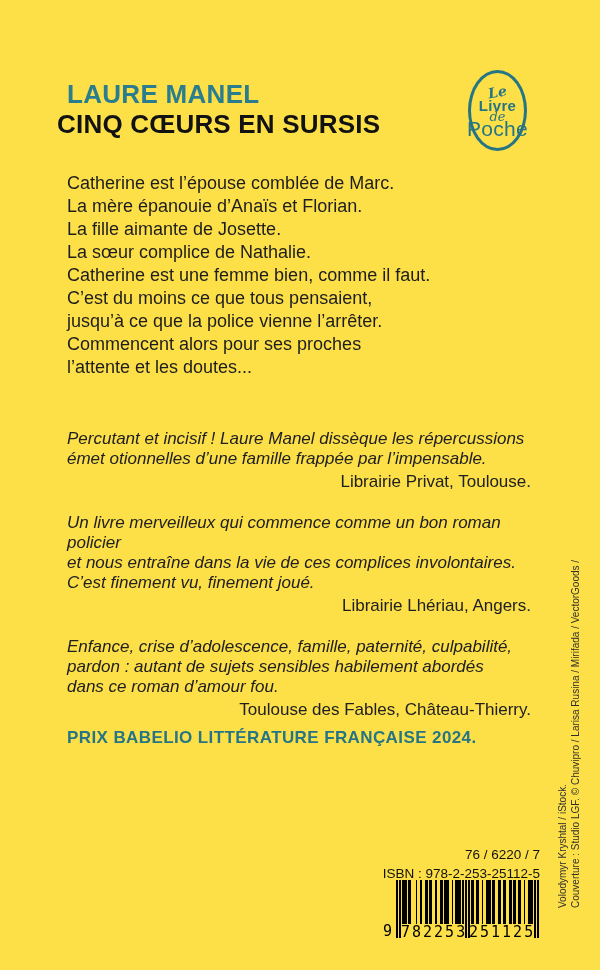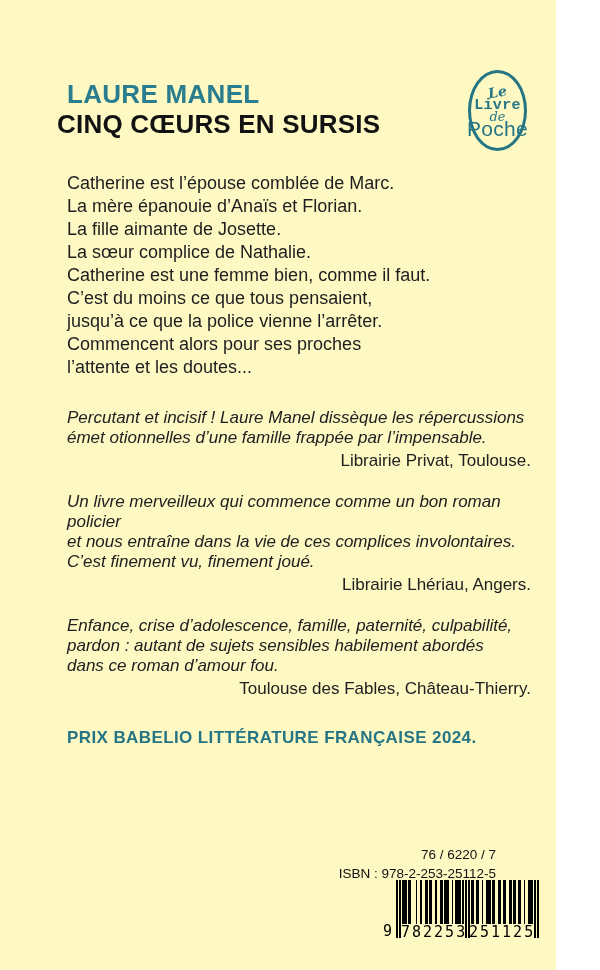--- a/index.html
+++ b/index.html
@@ -1,44 +1,44 @@
 <!DOCTYPE html>
 <html style="--accent: #267585; --title: #2A7D8F; --ink: #1d1d1f;"><head>
 <meta charset="utf-8">
 <style>
   :root { --accent:#267585; --title:#2A7D8F; --ink:#1d1d1f; }
   * { margin:0; padding:0; box-sizing:border-box; }
   html,body { background:#fff; }
   .page {
-    position:relative; width:556px; height:970px; background:#fef9c3;
+    position:relative; width:600px; height:970px; background:#fde047;
     font-family:"Liberation Sans", sans-serif; color:var(--ink); overflow:hidden;
   }
   .author {
     position:absolute; left:67px; top:79px;
     font-size:26px; font-weight:bold; color:var(--title); letter-spacing:.3px;
   }
   .book-title {
     position:absolute; left:57px; top:109px;
     font-size:26px; font-weight:bold; color:#121212; letter-spacing:.2px;
   }
   .logo {
     position:absolute; left:468px; top:70px; width:59px; height:81px;
     border:3px solid var(--accent); border-radius:50%;
     display:flex; flex-direction:column; align-items:center; justify-content:center;
     color:var(--accent); text-align:center;
   }
   .logo-le { font-family:"DejaVu Serif", serif; font-style:italic; font-size:14px; font-weight:bold; transform:rotate(-10deg); line-height:12px; }
-  .logo-livre { font-size:15px; font-weight:600; line-height:15px; letter-spacing:.3px;font-family:Liberation Mono, monospace; }
+  .logo-livre { font-size:15px; font-weight:600; line-height:15px; letter-spacing:.3px; }
   .logo-de { font-family:"DejaVu Serif", serif; font-style:italic; font-size:13px; line-height:8px;text-align:right; }
   .logo-poche { font-size:21px; font-weight:400; line-height:15px; letter-spacing:.3px; }
   .synopsis {
     position:absolute; left:67px; top:172px; width:470px;
     font-size:18px; line-height:23px; white-space:pre-line; color:var(--ink);
   }
-  .quotes { position:absolute; left:67px; top:408px; width:464px; }
+  .quotes { position:absolute; left:67px; top:429px; width:464px; }
   .quote-block { margin-bottom:21px; }
   .quote-text { font-style:italic; font-size:17px; line-height:20px; white-space:pre-line; color:#202022; }
   .quote-attr { font-size:17px; line-height:20px; text-align:right; margin-top:3px; color:#202022; }
   .award {
     position:absolute; left:67px; top:728px;
     font-size:17px; font-weight:bold; color:var(--accent); letter-spacing:.4px;
   }
   .print-info {
     position:absolute; right:60px; top:845px; text-align:right;
     font-size:13.5px; line-height:19px; color:#111;

